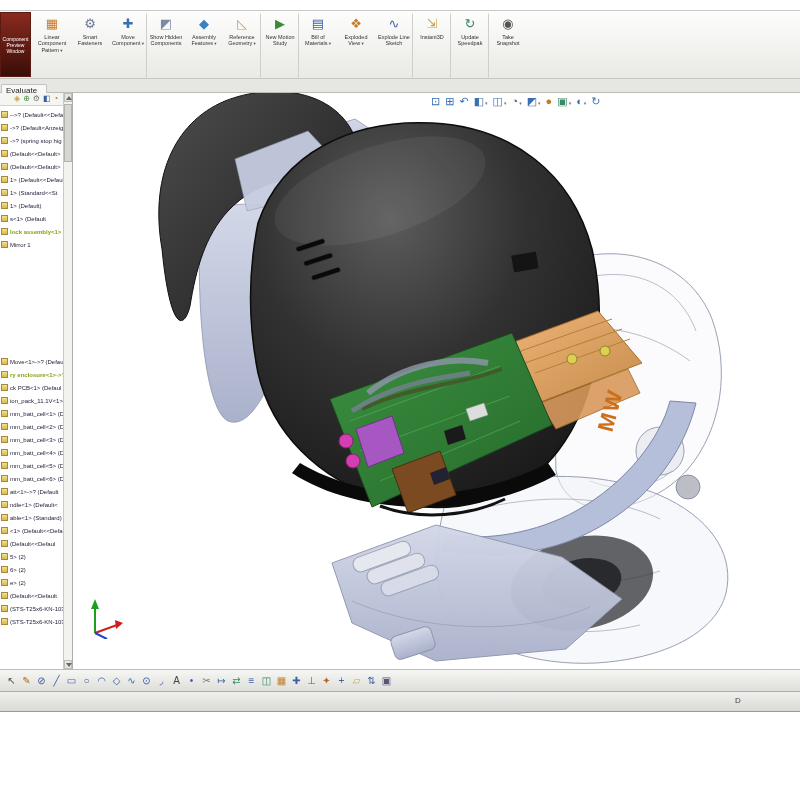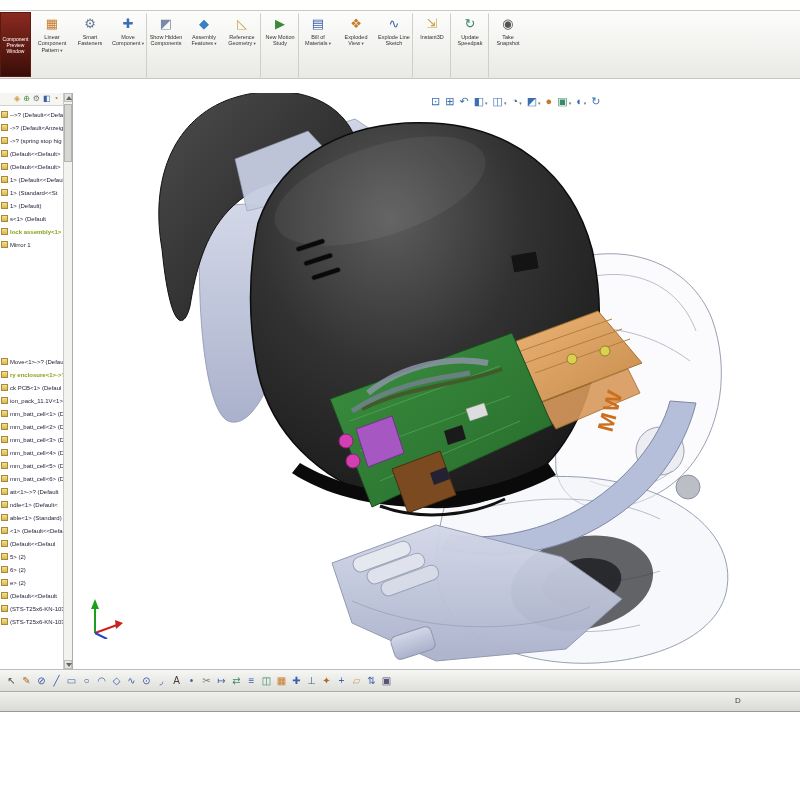--- a/index.html
+++ b/index.html
@@ -120,20 +120,23 @@
             <span class="ric" style="color: rgb(58, 138, 106);">↻</span>
             <span class="rlbl">Update Speedpak</span>
           </div>
           <div class="rbtn">
             <span class="ric" style="color: rgb(85, 85, 85);">◉</span>
             <span class="rlbl">Take Snapshot</span>
           </div>
         </div>
     </div>
 
+    <div class="tabrow">
+      <div class="tab">Evaluate</div>
+    </div>
 
     <div class="main">
 
       <div class="leftpanel">
         <div class="ptabs">
             <span class="ptab" style="color: rgb(202, 162, 74);">◈</span>
             <span class="ptab" style="color: rgb(58, 138, 58);">⊕</span>
             <span class="ptab" style="color: rgb(119, 119, 119);">⚙</span>
             <span class="ptab" style="color: rgb(58, 95, 168);">◧</span>
             <span class="ptab" style="color: rgb(176, 106, 42);">◔</span>

